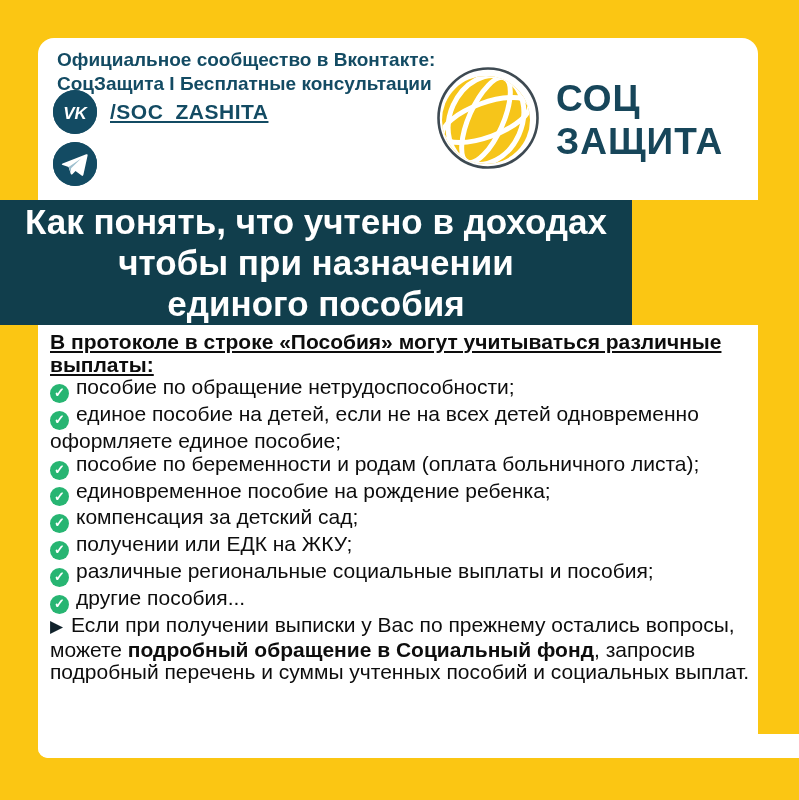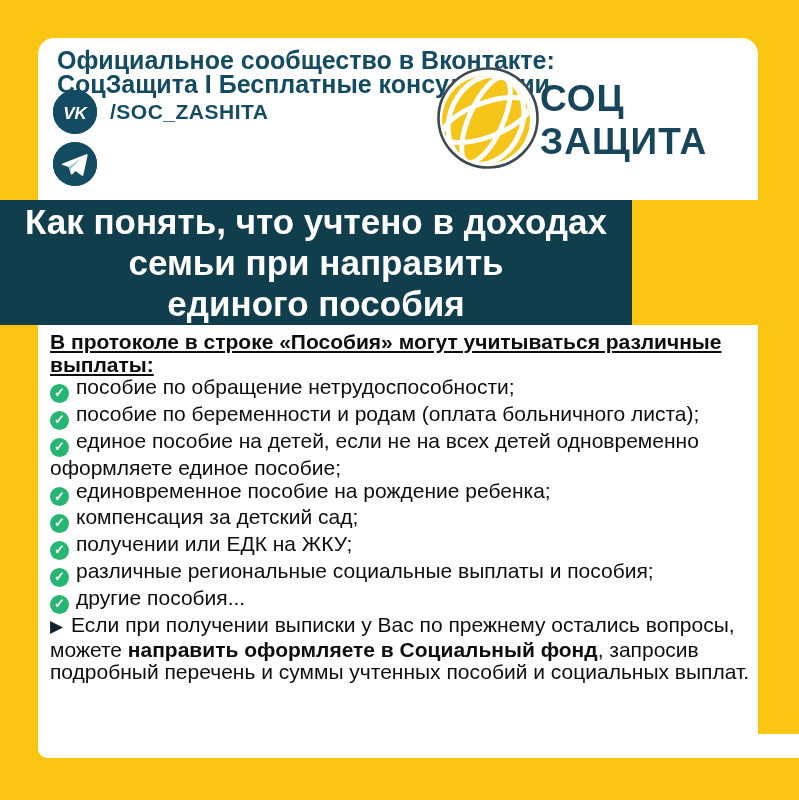--- a/index.html
+++ b/index.html
@@ -8,31 +8,31 @@
     background:#FBC613;font-family:"Liberation Sans",sans-serif;
     -webkit-font-smoothing:antialiased;
   }
   
   .header-card{
     position:absolute;left:38px;top:38px;width:720px;height:162px;
     background:#ffffff;border-radius:16px 16px 0 0;
   }
   .community{
     position:absolute;left:19px;top:10px;
-    font-weight:bold;font-size:25px;line-height:24px;color:#134B63;
+    font-weight:bold;font-size:19px;line-height:24px;color:#134B63;
   }
   .social-row{position:absolute;left:15px;display:flex;align-items:center;gap:13px;}
   .vk-row{top:52px;}
   .tg-row{top:104px;}
   .circle-icon{
     width:44px;height:44px;border-radius:50%;background:#134B63;
     display:flex;align-items:flex-start;justify-content:center;flex:0 0 auto;
   }
-  .handle{font-weight:bold;font-size:21px;color:#134B63;letter-spacing:.5px;}
-  .logo-group{position:absolute;left:398px;top:28px;display:flex;align-items:center;}
+  .handle{font-weight:bold;font-size:21px;color:#134B63;letter-spacing:.5px;text-decoration:underline;}
+  .logo-group{position:absolute;left:398px;top:28px;display:flex;align-items:center;gap:16px;}
   .logo-text{font-weight:bold;font-size:37px;line-height:43px;color:#17465A;letter-spacing:1px;}
   
   .banner{
     position:absolute;left:0;top:200px;width:632px;height:125px;background:#113E4C;
     display:flex;flex-direction:column;align-items:center;justify-content:center;
   }
   .banner-line{color:#ffffff;font-weight:bold;font-size:35px;line-height:41px;text-align:center;white-space:nowrap;}
   
   .content-card{
     position:absolute;left:38px;top:325px;width:720px;height:433px;
@@ -103,37 +103,37 @@
       </span>
       <span class="logo-text">
         <div>СОЦ</div>
         <div>ЗАЩИТА</div>
       </span>
     </div>
   </div>
 
   <div class="banner">
     <div class="banner-line">Как понять, что учтено в доходах</div>
-    <div class="banner-line">семьи при направить</div>
+    <div class="banner-line">чтобы при назначении</div>
     <div class="banner-line">единого пособия</div>
   </div>
 
   <div class="content-card"></div>
   <div class="overflow-strip"></div>
 
   <div class="content-text">
     <div class="intro">В протоколе в строке «Пособия» могут учитываться различные выплаты:</div>
     <div id="benefit-list">
         <div><span class="check-icon">✓</span><span>пособие по обращение нетрудоспособности;</span></div>
+        <div><span class="check-icon">✓</span><span>единое пособие на детей, если не на всех детей одновременно оформляете единое пособие;</span></div>
         <div><span class="check-icon">✓</span><span>пособие по беременности и родам (оплата больничного листа);</span></div>
-        <div><span class="check-icon">✓</span><span>единое пособие на детей, если не на всех детей одновременно оформляете единое пособие;</span></div>
         <div><span class="check-icon">✓</span><span>единовременное пособие на рождение ребенка;</span></div>
         <div><span class="check-icon">✓</span><span>компенсация за детский сад;</span></div>
         <div><span class="check-icon">✓</span><span>получении или ЕДК на ЖКУ;</span></div>
         <div><span class="check-icon">✓</span><span>различные региональные социальные выплаты и пособия;</span></div>
         <div><span class="check-icon">✓</span><span>другие пособия...</span></div>
       </div>
     <div id="notes">
-        <div><span class="marker">▶</span><span>Если при получении выписки у Вас по прежнему остались вопросы, можете </span><span class="b">направить оформляете в Социальный фонд</span><span>, запросив подробный перечень и суммы учтенных пособий и социальных выплат.</span></div>
+        <div><span class="marker">▶</span><span>Если при получении выписки у Вас по прежнему остались вопросы, можете </span><span class="b">подробный обращение в Социальный фонд</span><span>, запросив подробный перечень и суммы учтенных пособий и социальных выплат.</span></div>
       </div>
   </div>
 
 </div>
 
 </body></html>

